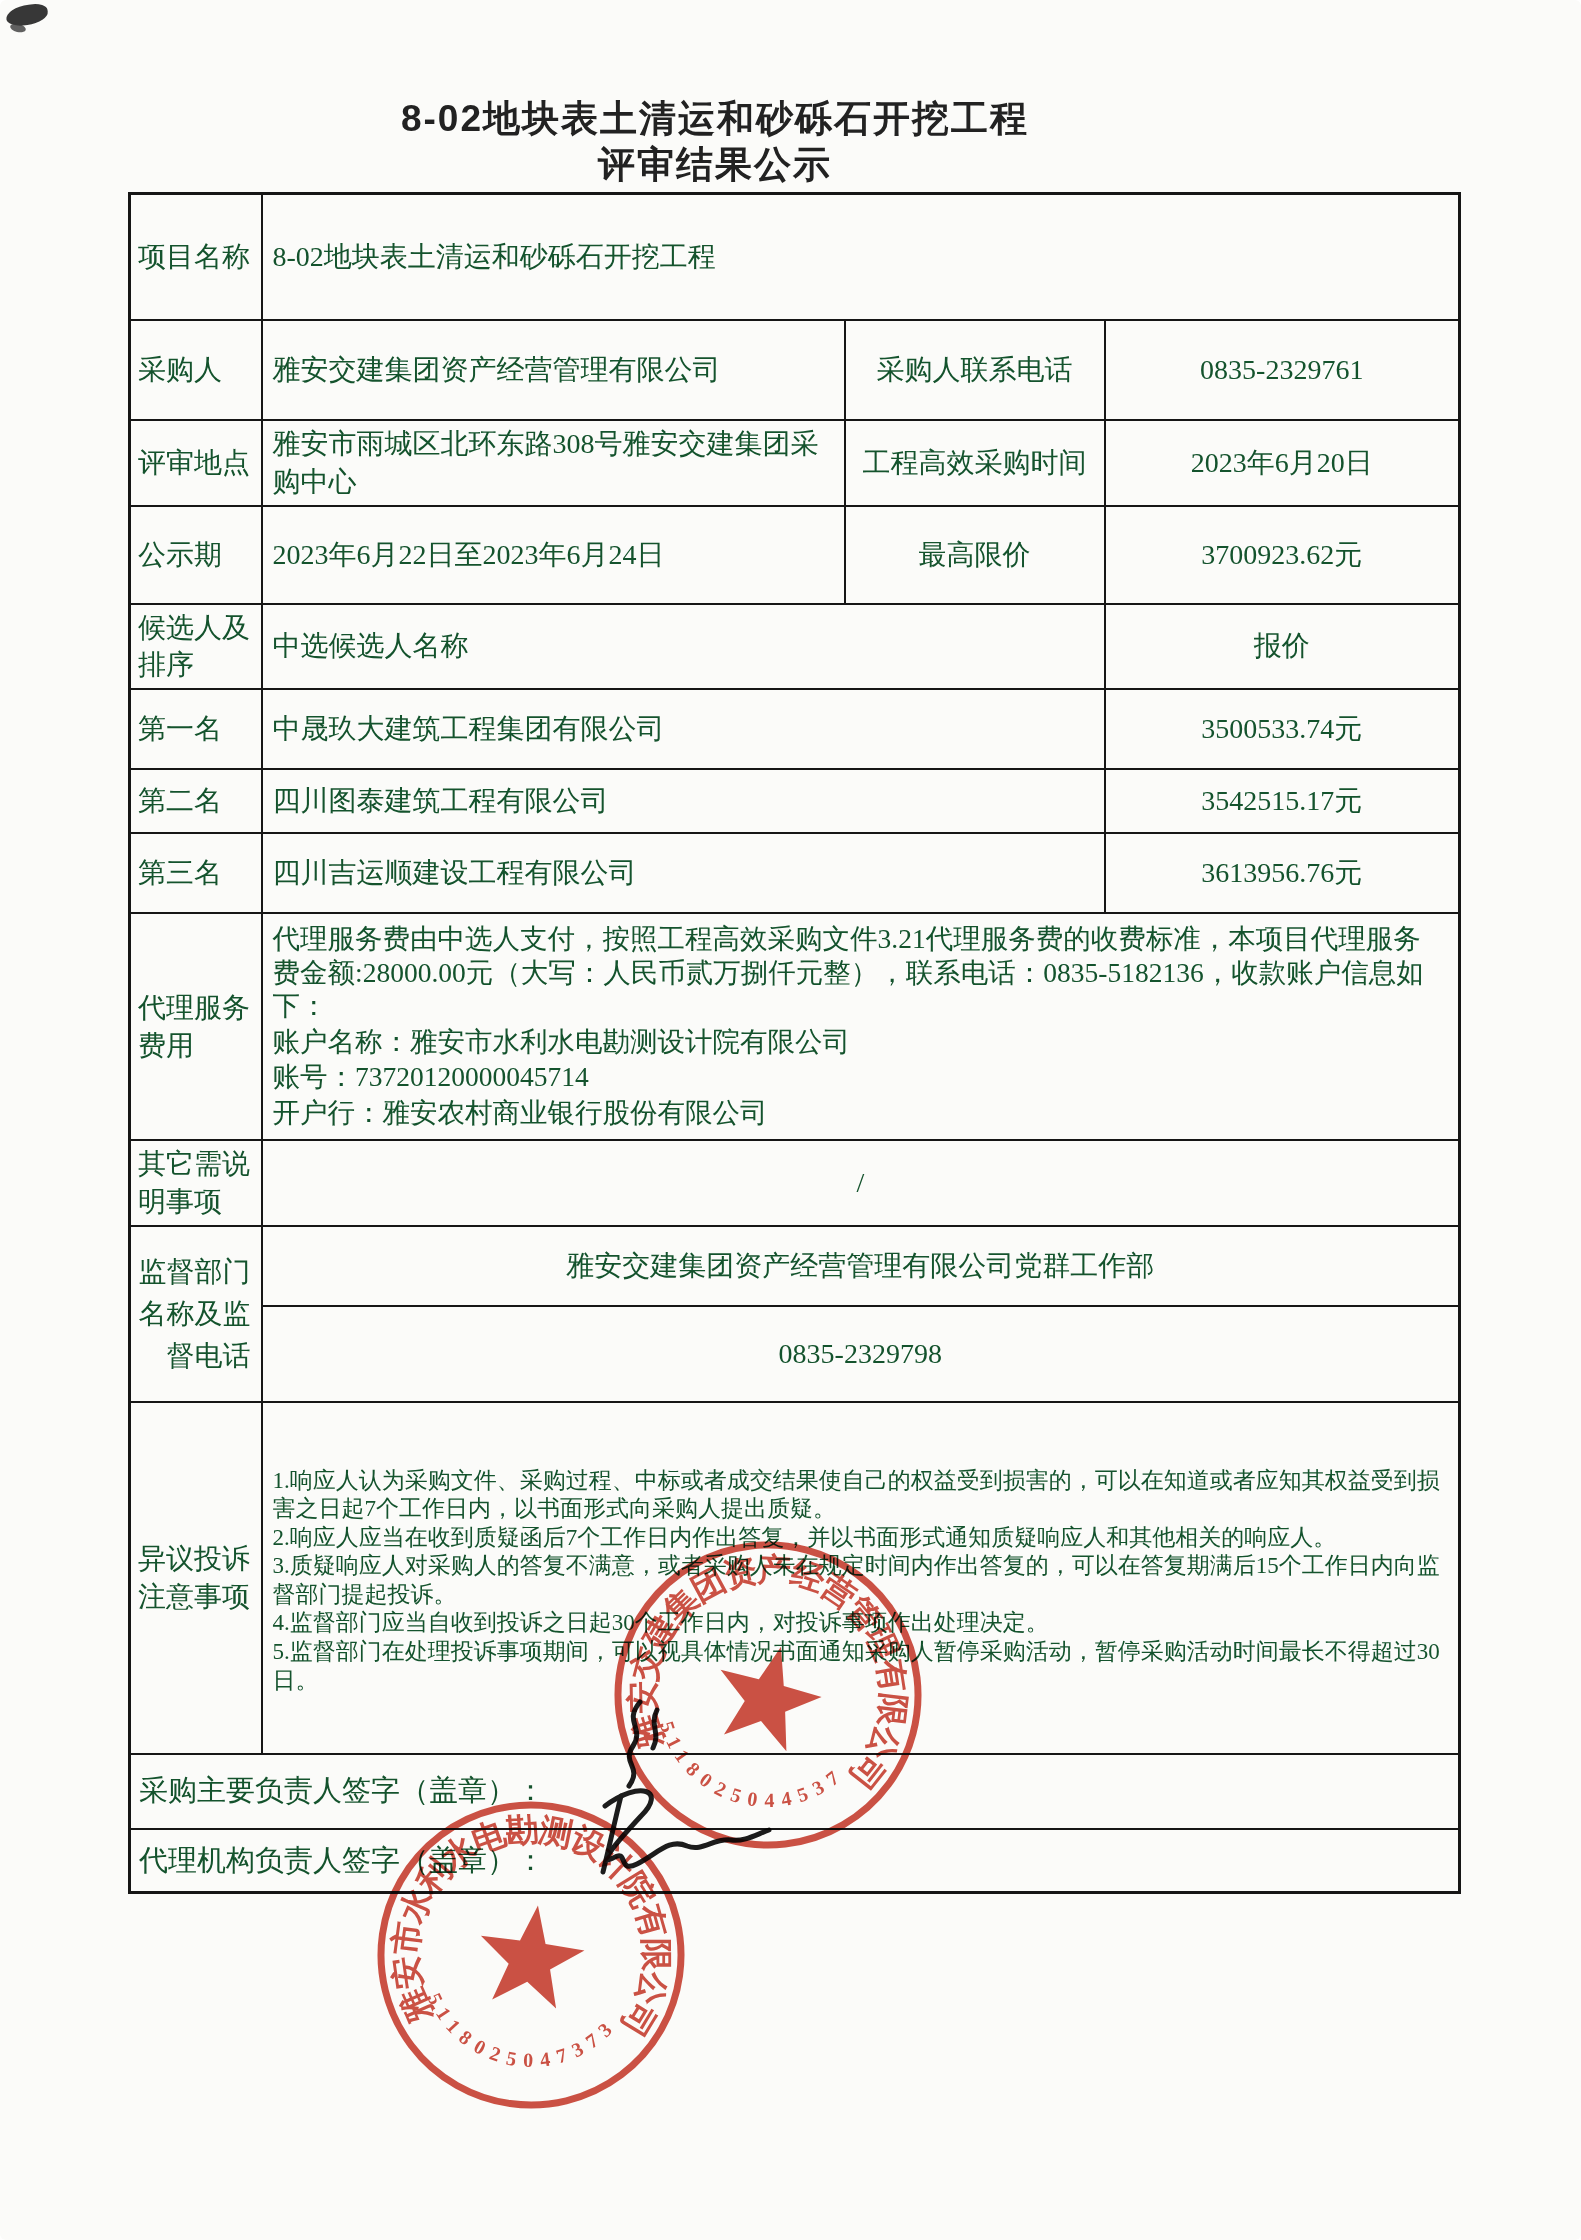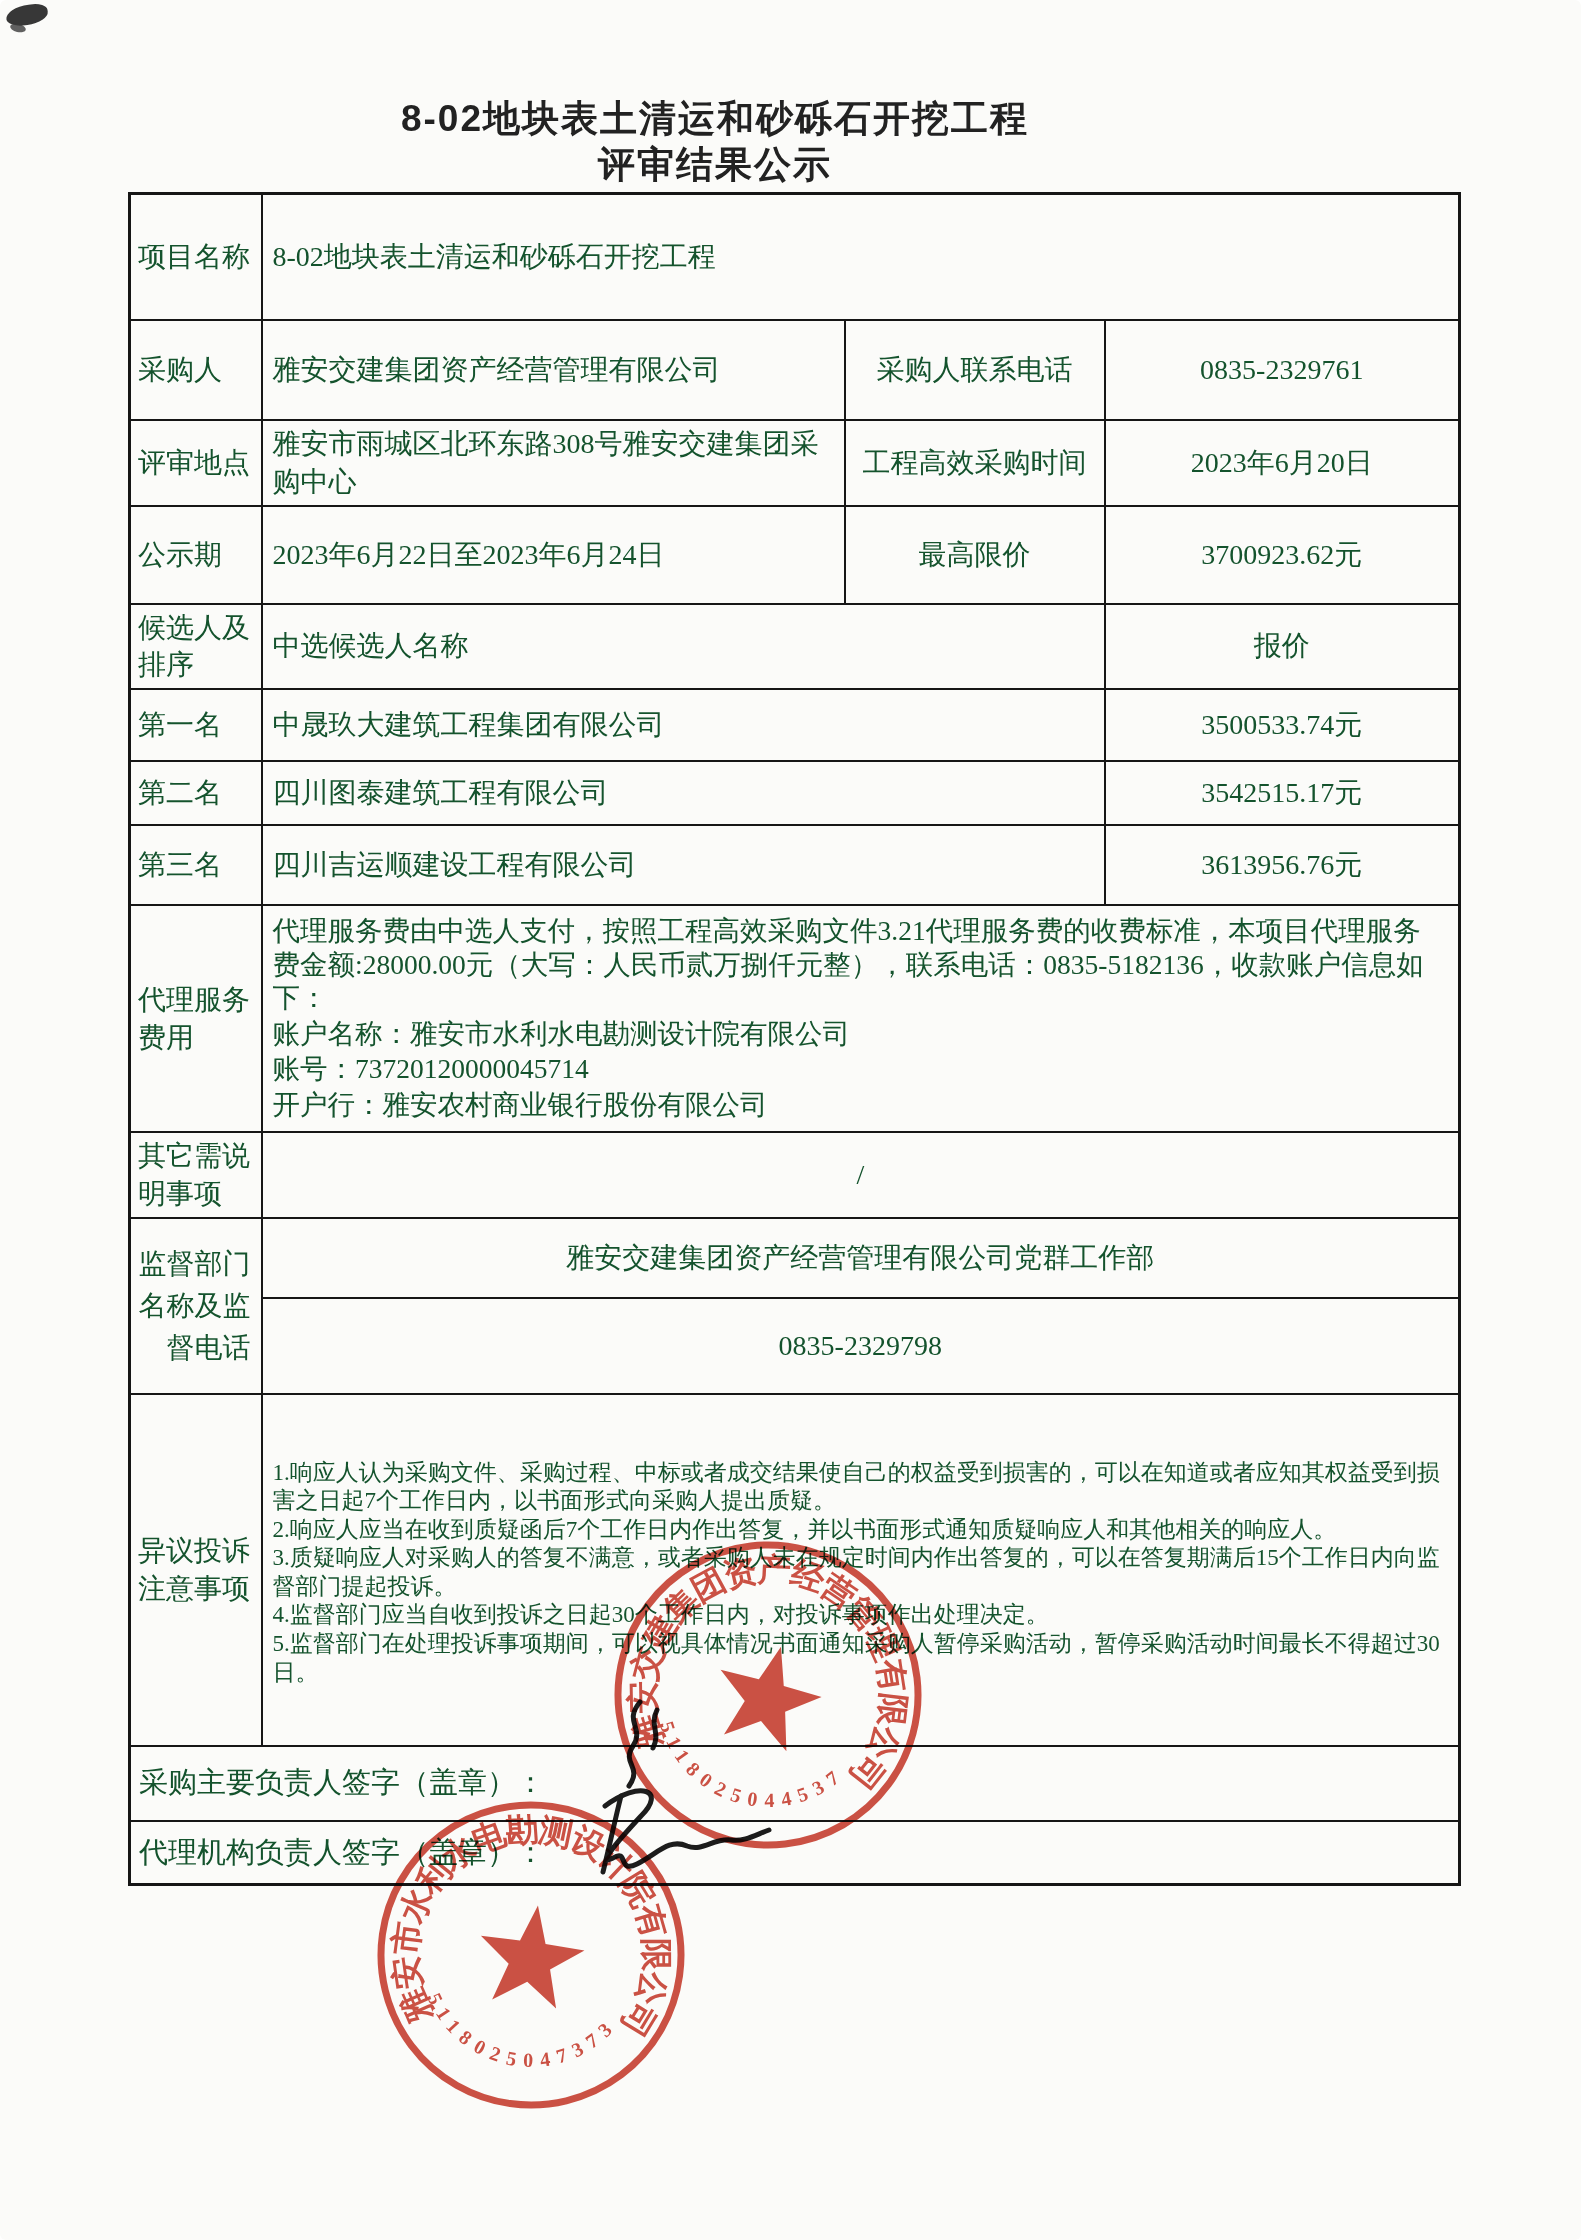--- a/index.html
+++ b/index.html
@@ -102,21 +102,21 @@
       <td class="ctr">最高限价</td>
       <td class="ctr">3700923.62元</td>
     </tr>
 
     <tr style="height:85px">
       <td class="lab">候选人及排序</td>
       <td class="val" colspan="2">中选候选人名称</td>
       <td class="ctr">报价</td>
     </tr>
 
-    <tr style="height:72px">
+    <tr style="height:80px">
       <td class="lab">第一名</td>
       <td class="val" colspan="2">中晟玖大建筑工程集团有限公司</td>
       <td class="ctr">3500533.74元</td>
     </tr>
     <tr style="height:64px">
       <td class="lab">第二名</td>
       <td class="val" colspan="2">四川图泰建筑工程有限公司</td>
       <td class="ctr">3542515.17元</td>
     </tr>
     <tr style="height:80px">

